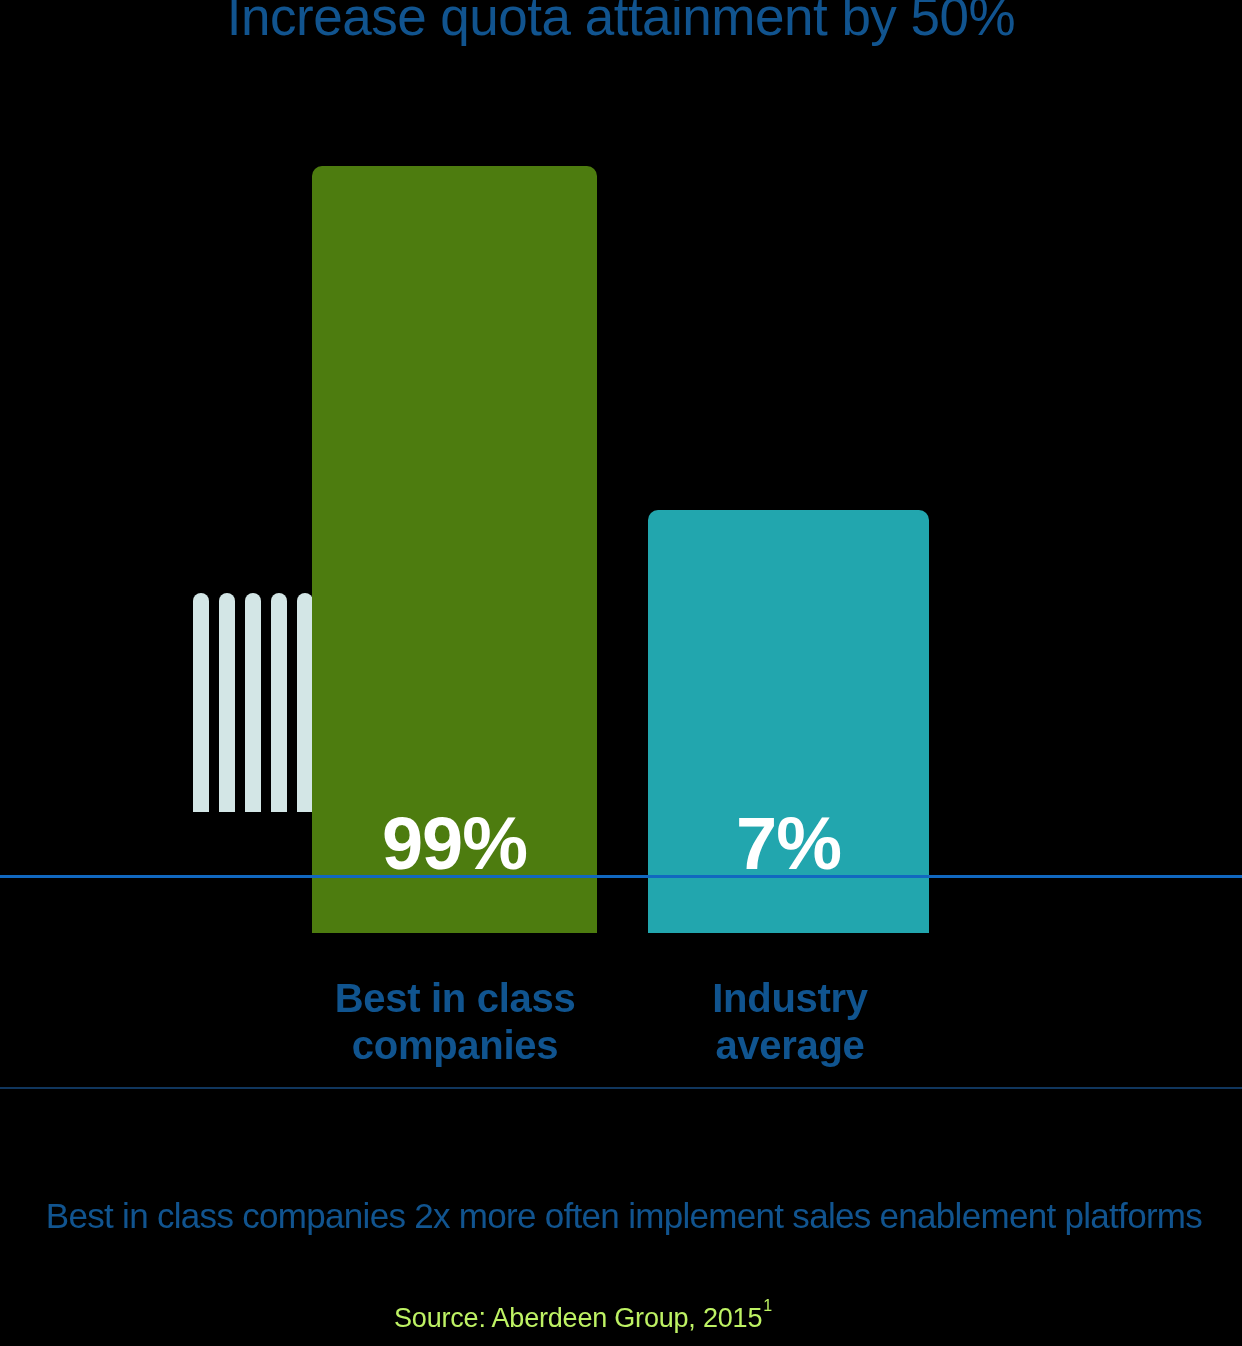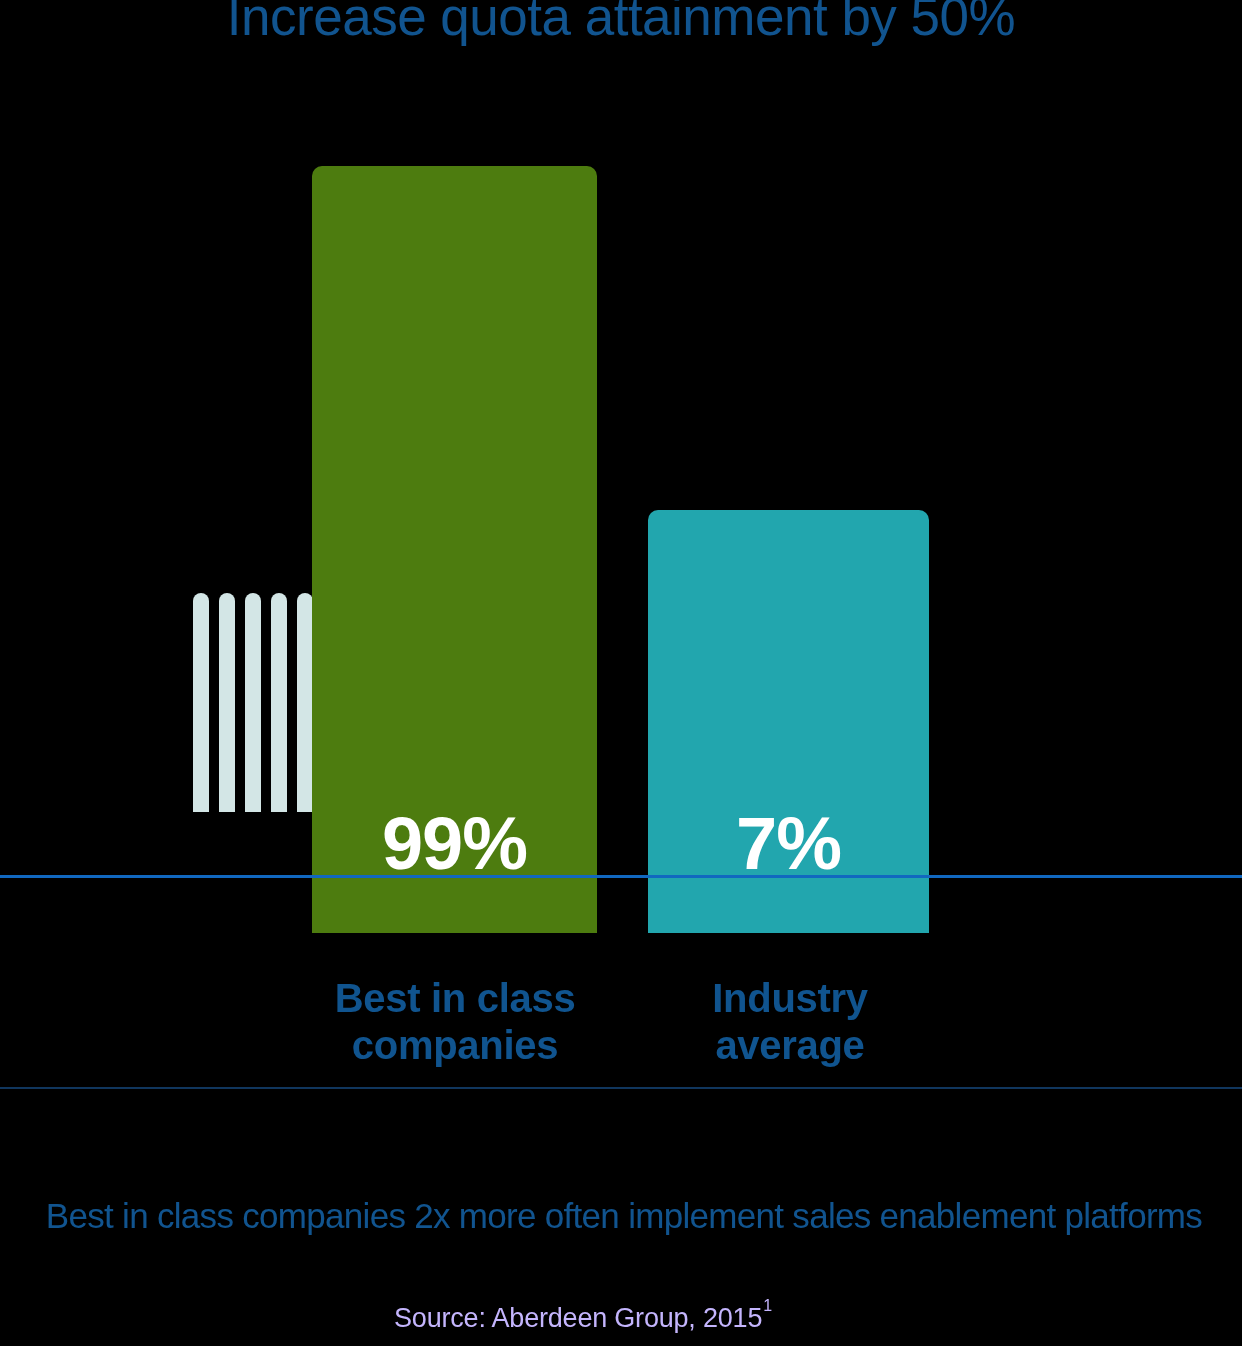--- a/index.html
+++ b/index.html
@@ -145,21 +145,21 @@
     font-weight: 400;
     letter-spacing: -0.7px;
     white-space: nowrap;
   }
   .source {
     position: absolute;
     left: 0;
     top: 1297px;
     width: 1166px;
     text-align: center;
-    color: #c4b5fd;
+    color: #bef264;
     font-family: "Liberation Sans", sans-serif;
     font-size: 27px;
     font-weight: 400;
     letter-spacing: -0.2px;
     white-space: nowrap;
   }
   .source .footnote-mark {
     font-size: 16px;
     vertical-align: 16px;
     margin-left: 1px;

